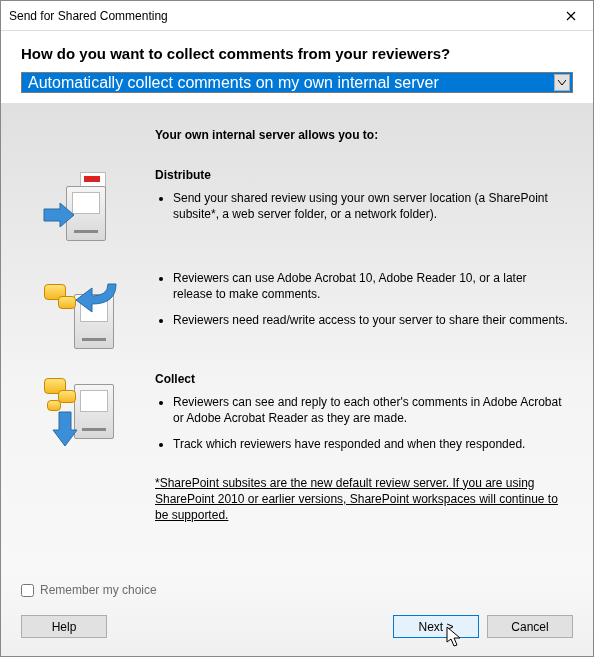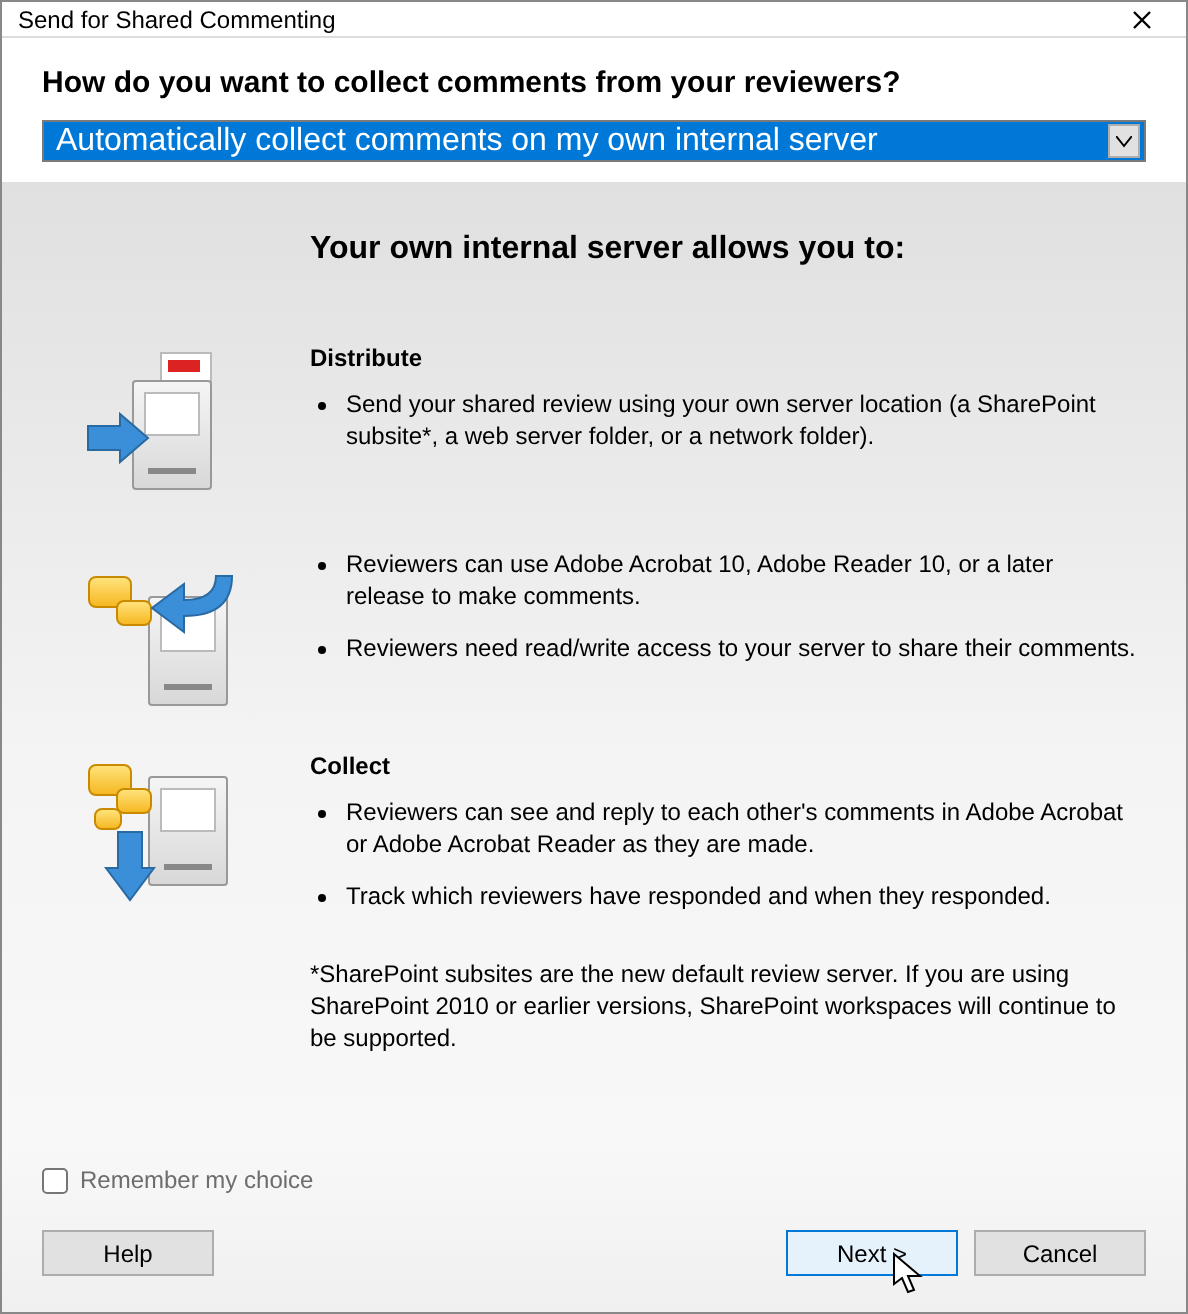--- a/index.html
+++ b/index.html
@@ -13,21 +13,21 @@
   .window {
     width: 594px;
     height: 657px;
     border: 1px solid #888;
     background: #fff;
     display: flex;
     flex-direction: column;
     position: relative;
   }
   .titlebar {
-    height: 18px;
+    height: 30px;
     display: flex;
     align-items: center;
     justify-content: space-between;
     padding: 0 0 0 8px;
     background: #fff;
     border-bottom: 1px solid #ddd;
   }
   .titlebar-title {
     font-size: 12px;
   }
@@ -82,22 +82,22 @@
     display: grid;
     grid-template-columns: 110px 1fr;
     column-gap: 20px;
     row-gap: 18px;
     align-content: start;
     overflow: hidden;
   }
   .intro {
     grid-column: 2;
     font-weight: bold;
-    font-size: 16px;
-    margin-bottom: 20px;
+    font-size: 12px;
+    margin-bottom: 8px;
   }
   .icon-cell {
     grid-column: 1;
     display: flex;
     align-items: flex-start;
     justify-content: center;
     padding-top: 4px;
   }
   .text-cell {
     grid-column: 2;
@@ -112,20 +112,21 @@
     padding-left: 14px;
   }
   ul.bullets li {
     margin-bottom: 10px;
     line-height: 1.35;
   }
   .footnote {
     grid-column: 2;
     line-height: 1.35;
     margin-top: -6px;
+    text-decoration: underline;
   }
 
   .footer {
     background: linear-gradient(to bottom, #f8f8f8, #f0f0f0);
     padding: 10px 20px 18px 20px;
   }
   .remember {
     display: flex;
     align-items: center;
     gap: 6px;

